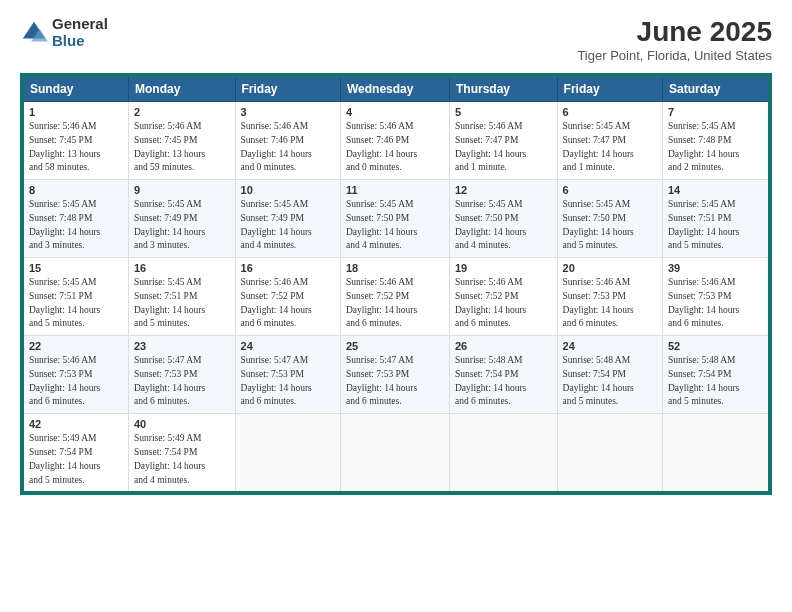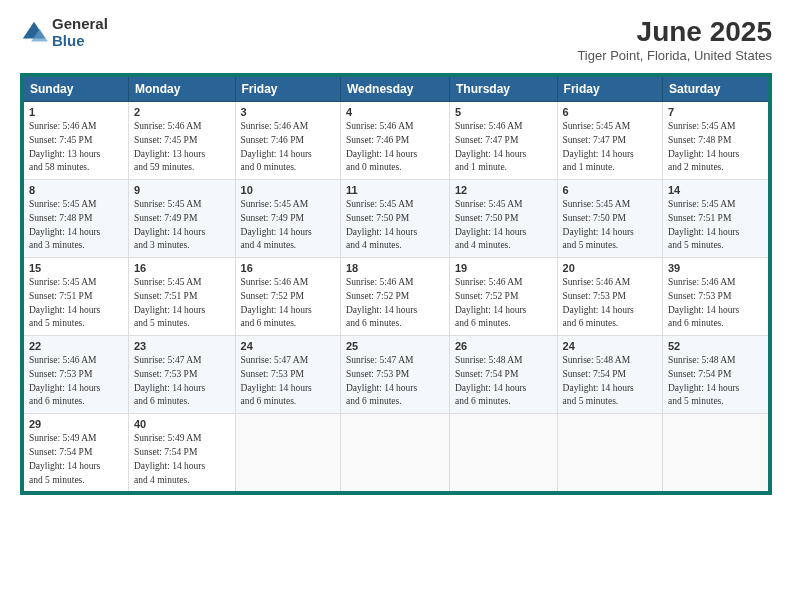--- a/index.html
+++ b/index.html
@@ -335,21 +335,21 @@
           <td>
             <span class="day-num">52</span>
             <div class="day-info" style="white-space: pre-line;">Sunrise: 5:48 AM
 Sunset: 7:54 PM
 Daylight: 14 hours
 and 5 minutes.</div>
           </td>
         </tr>
         <tr>
           <td>
-            <span class="day-num">29</span>
+            <span class="day-num">42</span>
             <div class="day-info" style="white-space: pre-line;">Sunrise: 5:49 AM
 Sunset: 7:54 PM
 Daylight: 14 hours
 and 5 minutes.</div>
           </td>
           <td>
             <span class="day-num">40</span>
             <div class="day-info" style="white-space: pre-line;">Sunrise: 5:49 AM
 Sunset: 7:54 PM
 Daylight: 14 hours

